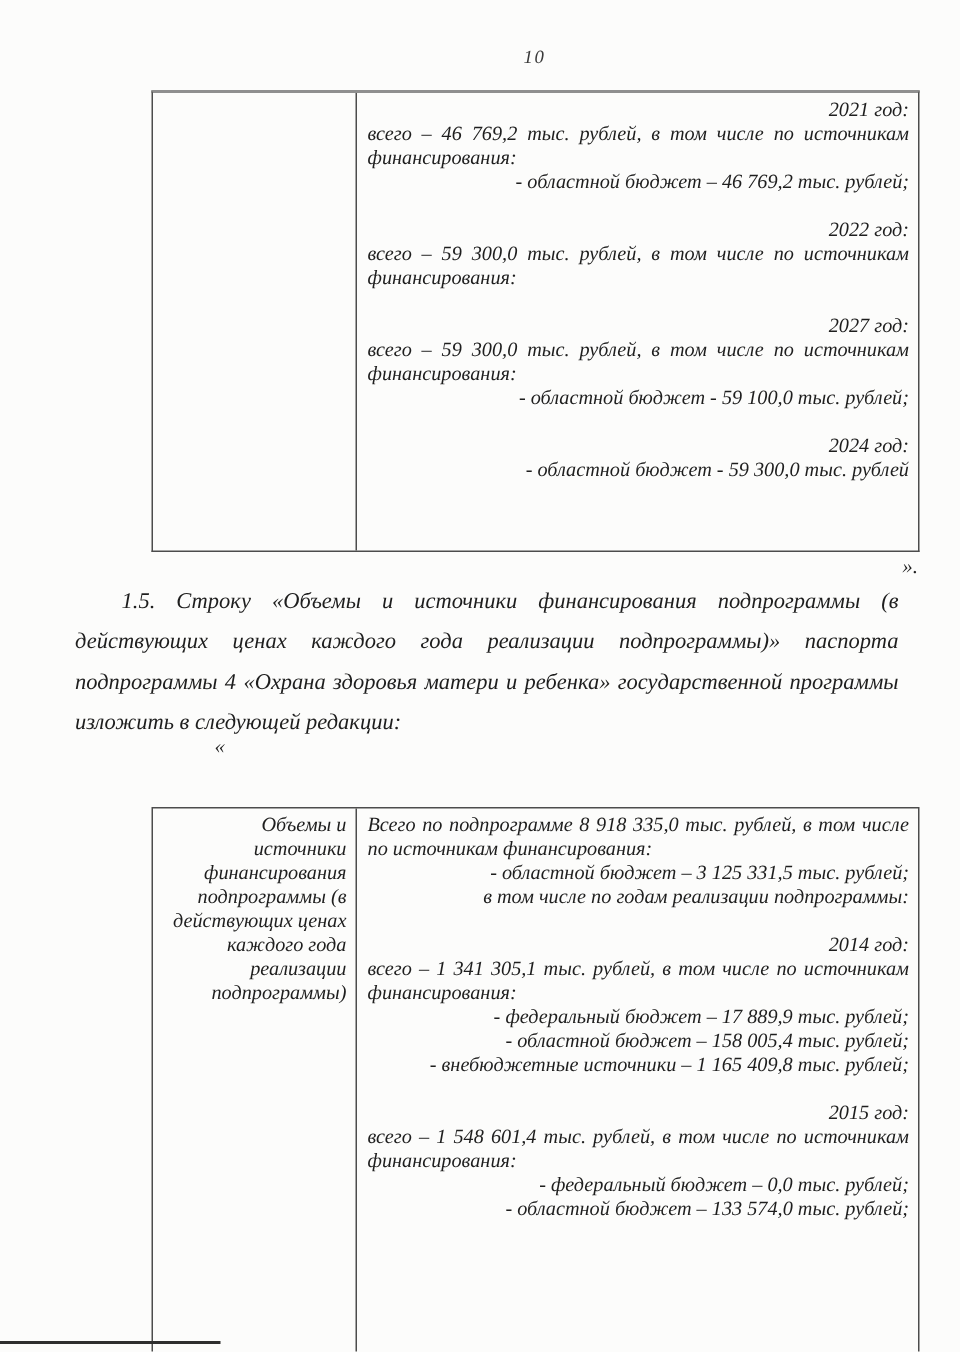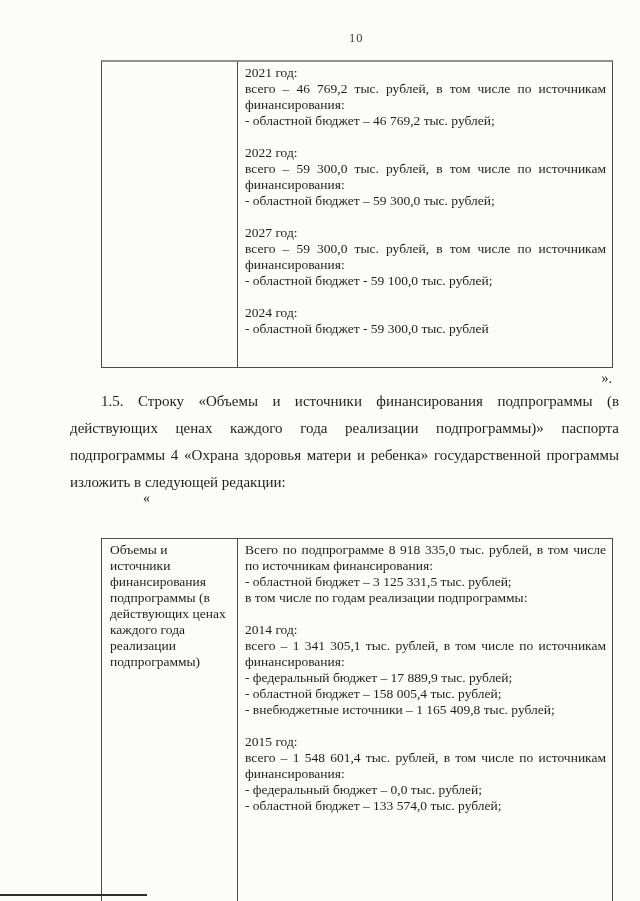--- a/index.html
+++ b/index.html
@@ -4,21 +4,21 @@
 <style>
   html, body { margin: 0; padding: 0; }
   body {
     width: 640px; height: 901px;
     background: #fcfcfb;
     font-family: "Liberation Serif", "DejaVu Serif", serif;
     color: #1e1e1e;
     position: relative;
     overflow: hidden;
   }
-  .page { position: absolute; inset: 0; }
+  .page { position: absolute; inset: 0; font-style: italic; }
 
   .pagenum {
     position: absolute; top: 31px; left: 349px;
     font-size: 12.5px; color: #3a3a3a; letter-spacing: 1px;
   }
 
   
   .tbl {
     position: absolute; left: 101px; width: 512px;
     box-sizing: border-box;
@@ -35,26 +35,26 @@
     font-size: 13.5px; line-height: 16px;
     overflow: hidden;
   }
   .cell-right {
     flex: 1; box-sizing: border-box;
     padding: 3px 6px 3px 7px;
     font-size: 13.5px; line-height: 16px;
     overflow: hidden;
   }
   .jp { margin: 0; text-align: justify; }
-  .ln { margin: 0; }
+  .ln { margin: 0; text-align: right; }
   .blank { height: 16px; }
 
   
   .para {
-    position: absolute; left: 70px; top: 388px; width: 549px;
+    position: absolute; left: 50px; top: 388px; width: 549px;
     font-size: 15px; line-height: 27px;
     text-align: justify; text-indent: 31px;
   }
   .close-quote {
     position: absolute; left: 101px; top: 371px; width: 511px;
     text-align: right; font-size: 14px;
   }
   .open-quote {
     position: absolute; left: 143px; top: 491px;
     font-size: 14px;
@@ -79,21 +79,20 @@
       <div>
         <p class="ln">2021 год:</p>
         <p class="jp">всего – 46 769,2 тыс. рублей, в том числе по источникам финансирования:</p>
         <p class="ln">- областной бюджет – 46 769,2 тыс. рублей;</p>
       </div>
       <div class="blank"></div>
 
       <div>
         <p class="ln">2022 год:</p>
         <p class="jp">всего – 59 300,0 тыс. рублей, в том числе по источникам финансирования:</p>
-        <p class="ln">- областной бюджет – 59 300,0 тыс. рублей;</p>
       </div>
       <div class="blank"></div>
 
       <div>
         <p class="ln">2027 год:</p>
         <p class="jp">всего – 59 300,0 тыс. рублей, в том числе по источникам финансирования:</p>
         <p class="ln">- областной бюджет - 59 100,0 тыс. рублей;</p>
       </div>
       <div class="blank"></div>
 

